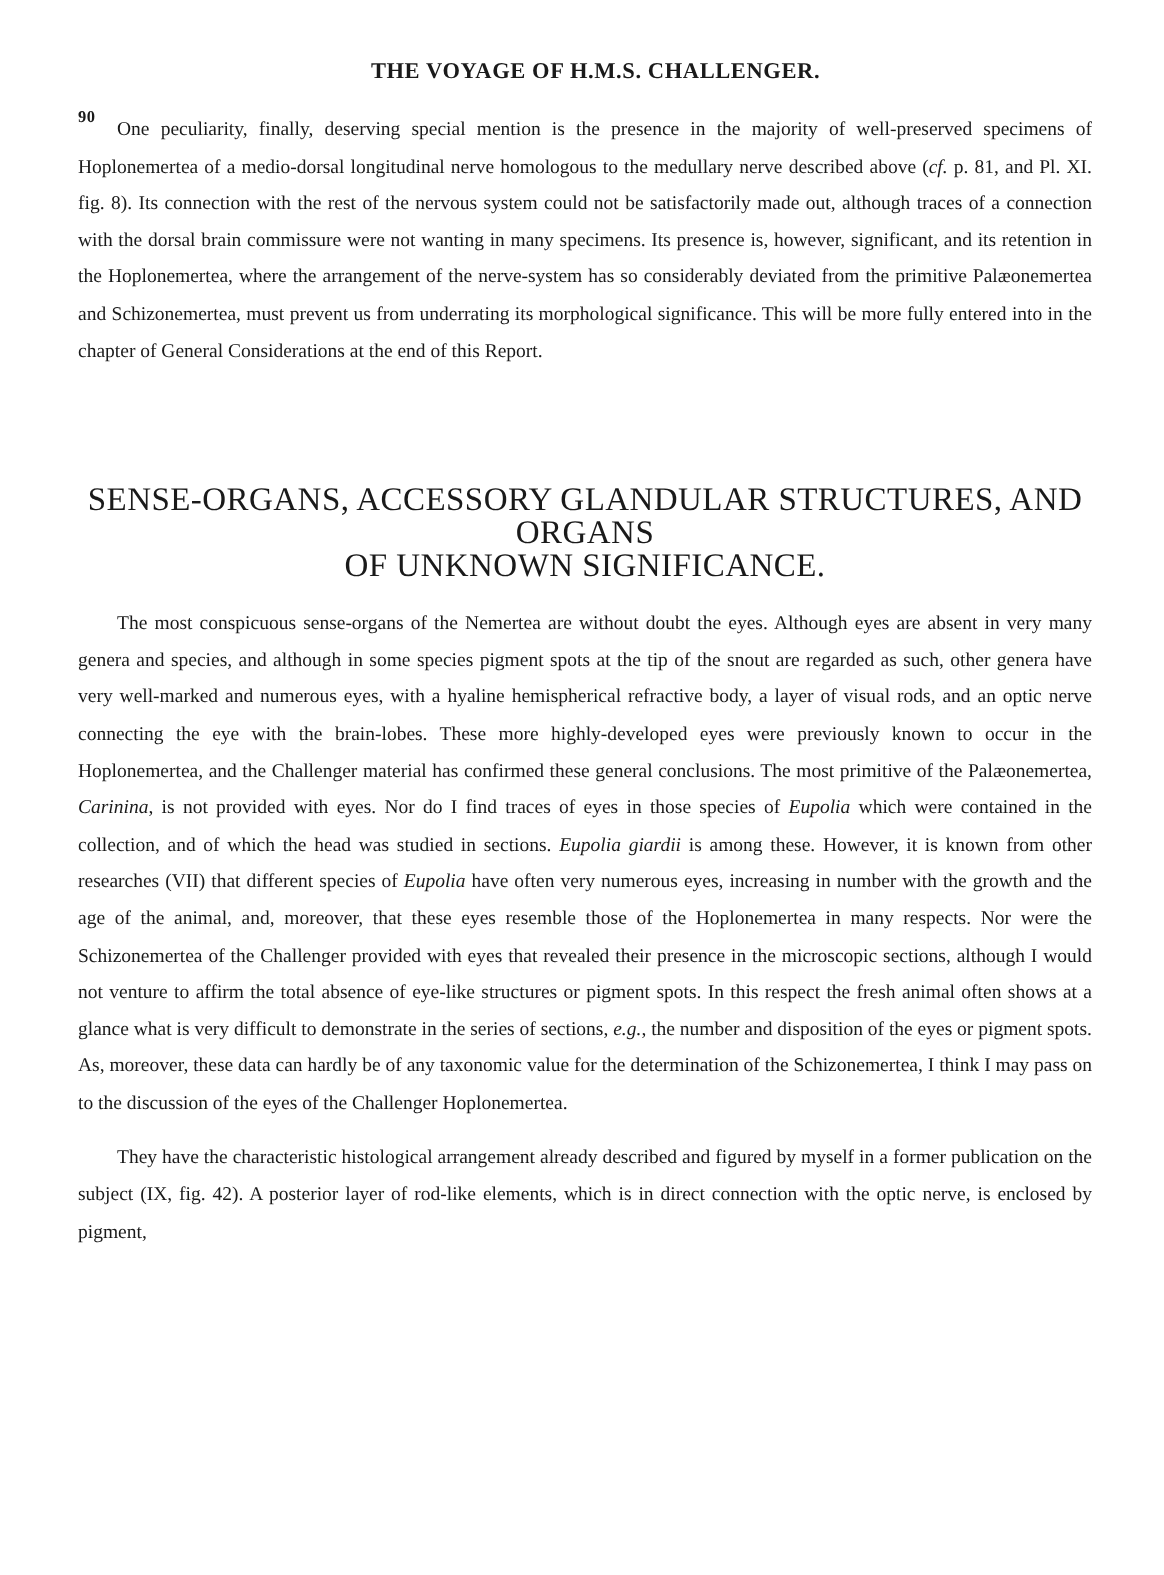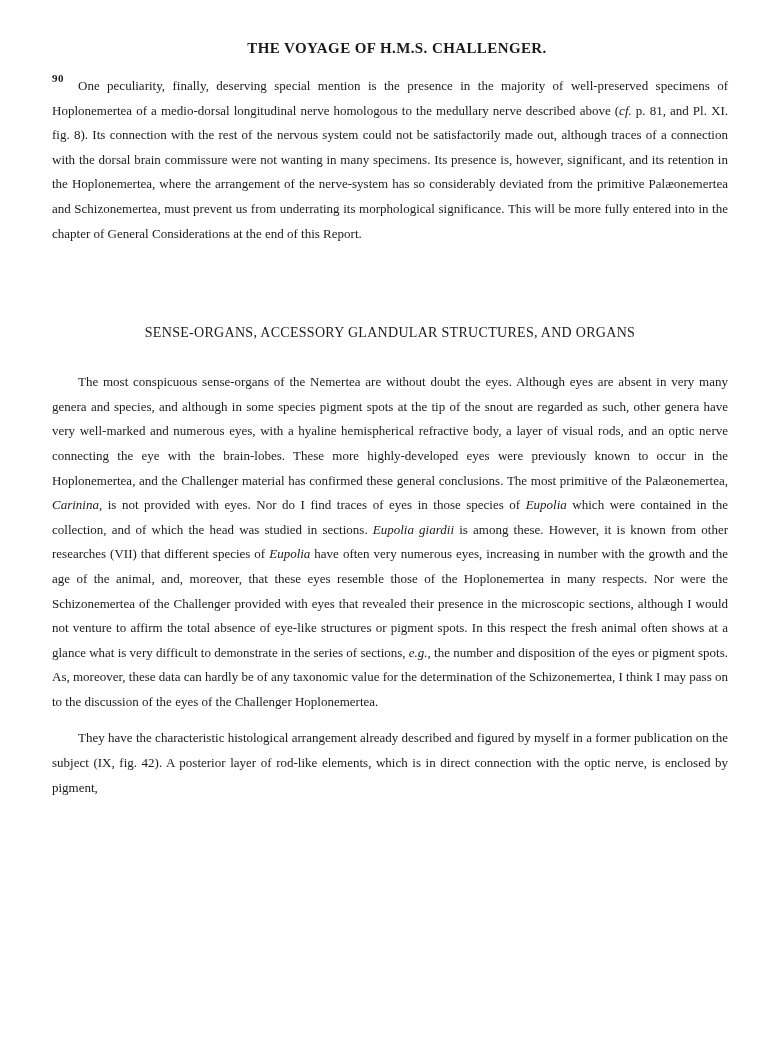--- a/index.html
+++ b/index.html
@@ -6,36 +6,37 @@
   body { width: 776px; height: 1050px; position: relative; overflow: hidden;
          font-family: "Liberation Serif", "DejaVu Serif", serif; color: #1a1a1a; }
   .page { position: absolute; left: 52px; top: 40px; width: 676px; }
   .running-head { position: relative; height: 24px; font-size: 15px; font-weight: bold; letter-spacing: 0.4px; }
   .page-number { position: absolute; left: 0; top: 0; font-size: 11px; margin-top: 32px; }
   .running-title { position: absolute; left: 0; right: 0; top: 0; text-align: center; padding-left: 14px; }
   .para { margin: 0; font-size: 13px; line-height: 24.6px; text-align: justify; text-indent: 26px; hyphens: none; }
   .para em { font-style: italic; }
   .sc { font-variant: small-caps; }
   .p1 { margin-top: 10px; }
-  .section-heading { margin: 76px 0 0 0; text-align: center; font-size: 14px; line-height: 22px;
+  .section-heading { margin: 76px 0 0 0; text-align: center; font-size: 22px; line-height: 22px;
                      font-weight: normal; letter-spacing: 0.3px; }
-  .p2 { margin-top: 26px; }
+  .p2 { margin-top: 15px; }
   .p3 { margin-top: 12px; }
 </style>
 </head>
 <body>
 
 <div class="page">
   <div class="running-head">
     <span class="page-number">90</span>
     <span class="running-title">THE VOYAGE OF H.M.S. CHALLENGER.</span>
   </div>
 
   <p class="para p1"><span>One peculiarity, finally, deserving special mention is the presence in the majority of well-preserved specimens of Hoplonemertea of a medio-dorsal longitudinal nerve homologous to the medullary nerve described above (</span><em>cf.</em><span> p. 81, and Pl. XI. fig. 8).  Its connection with the rest of the nervous system could not be satisfactorily made out, although traces of a connection with the dorsal brain commissure were not wanting in many specimens. Its presence is, however, significant, and its retention in the Hoplonemertea, where the arrangement of the nerve-system has so considerably deviated from the primitive Palæonemertea and Schizonemertea, must prevent us from underrating its morphological significance.  This will be more fully entered into in the chapter of General Considerations at the end of this Report.</span></p>
 
   <h2 class="section-heading">
     <span>SENSE-ORGANS, ACCESSORY GLANDULAR STRUCTURES, AND ORGANS</span><br>
+    <span>OF UNKNOWN SIGNIFICANCE.</span>
   </h2>
 
   <p class="para p2"><span>The most conspicuous sense-organs of the Nemertea are without doubt the eyes. Although eyes are absent in very many genera and species, and although in some species pigment spots at the tip of the snout are regarded as such, other genera have very well-marked and numerous eyes, with a hyaline hemispherical refractive body, a layer of visual rods, and an optic nerve connecting the eye with the brain-lobes.  These more highly-developed eyes were previously known to occur in the Hoplonemertea, and the Challenger material has confirmed these general conclusions.  The most primitive of the Palæonemertea, </span><em>Carinina</em><span>, is not provided with eyes.  Nor do I find traces of eyes in those species of </span><em>Eupolia</em><span> which were contained in the collection, and of which the head was studied in sections.  </span><em>Eupolia giardii</em><span> is among these.  However, it is known from other researches (</span><span class="sc">VII</span><span>) that different species of </span><em>Eupolia</em><span> have often very numerous eyes, increasing in number with the growth and the age of the animal, and, moreover, that these eyes resemble those of the Hoplonemertea in many respects.  Nor were the Schizonemertea of the Challenger provided with eyes that revealed their presence in the microscopic sections, although I would not venture to affirm the total absence of eye-like structures or pigment spots.  In this respect the fresh animal often shows at a glance what is very difficult to demonstrate in the series of sections, </span><em>e.g.</em><span>, the number and disposition of the eyes or pigment spots.  As, moreover, these data can hardly be of any taxonomic value for the determination of the Schizonemertea, I think I may pass on to the discussion of the eyes of the Challenger Hoplonemertea.</span></p>
 
   <p class="para p3"><span>They have the characteristic histological arrangement already described and figured by myself in a former publication on the subject (</span><span class="sc">IX</span><span>, fig. 42).  A posterior layer of rod-like elements, which is in direct connection with the optic nerve, is enclosed by pigment,</span></p>
 </div>
 
 </body></html>

